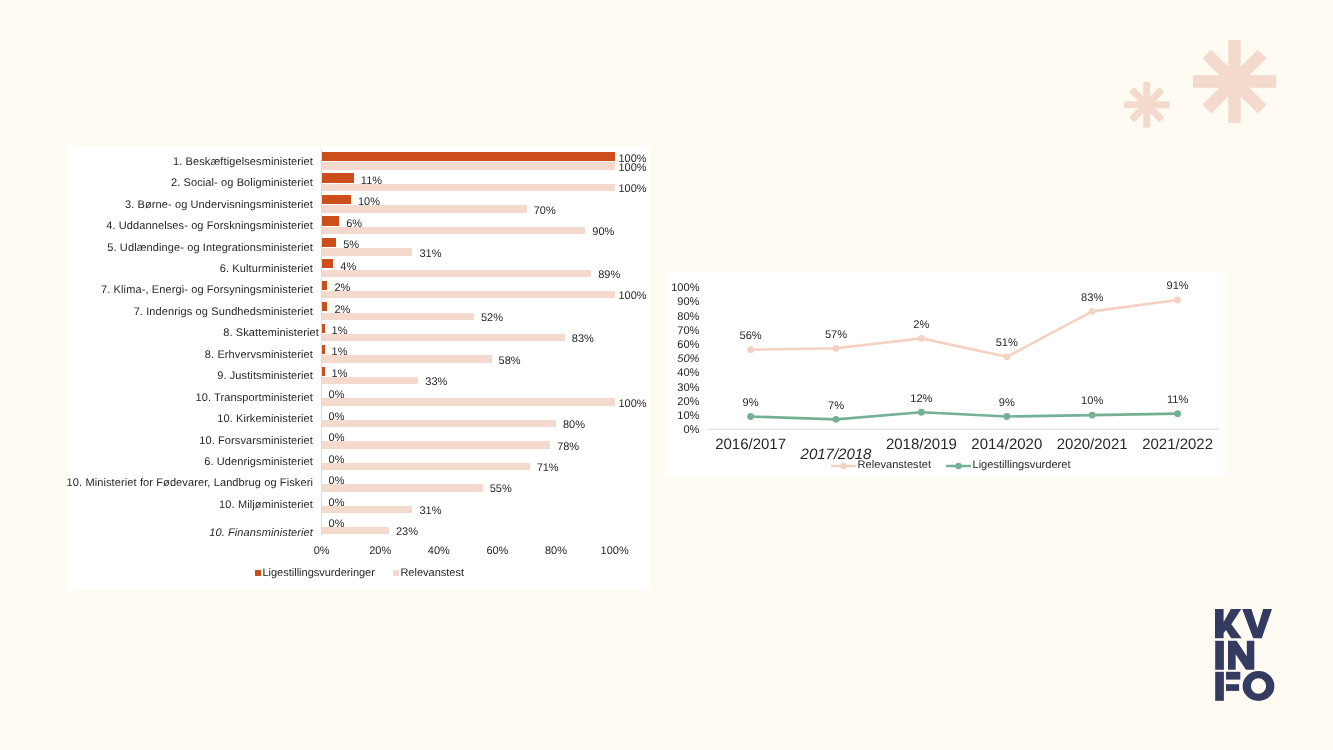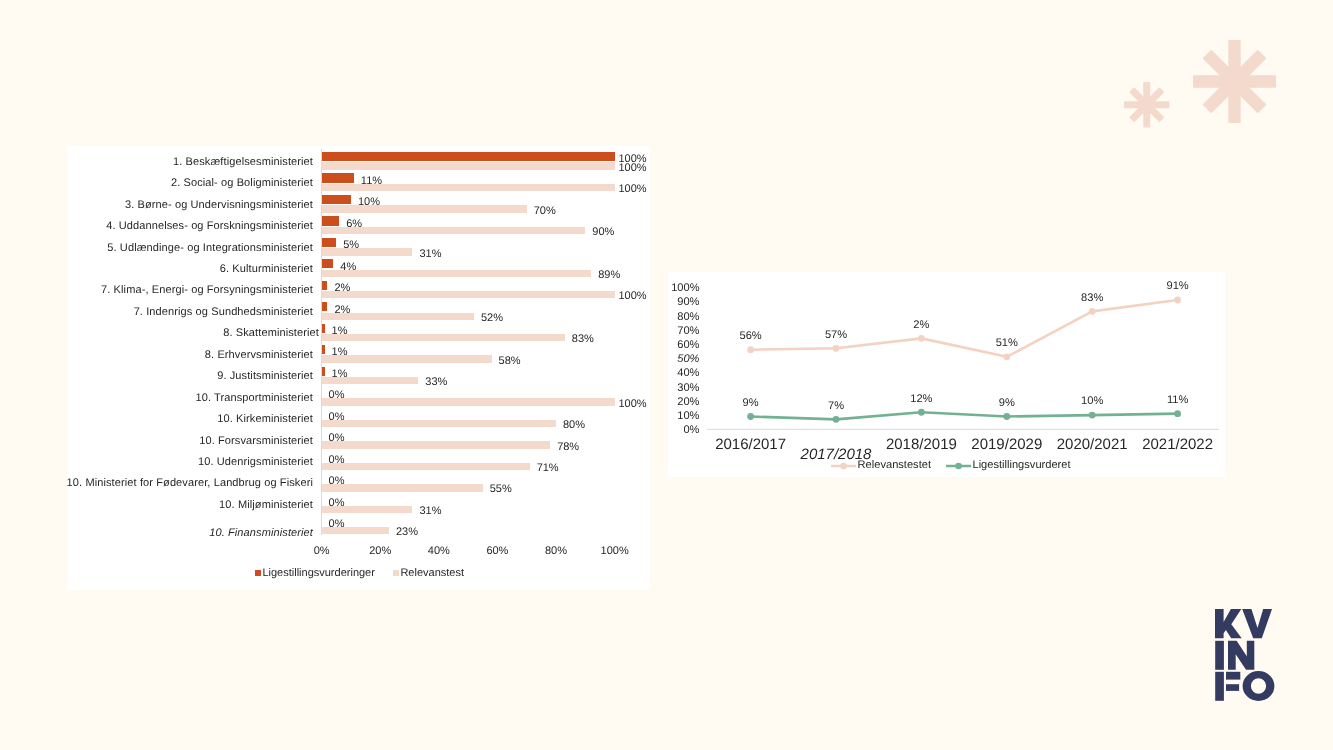--- a/index.html
+++ b/index.html
@@ -123,21 +123,21 @@
       <div class="bc-bar" style="left:254.60000000000002px;top:252.34999999999997px;width:293px;height:7.4px;background:#F4D9CD;"></div>
       <div class="bc-val" style="left:551.4px;top:252.64999999999995px;">100%</div>
       <div class="bc-cat" style="top:268.1px;right:337px;">10. Kirkeministeriet</div>
       <div class="bc-val" style="left:261.6px;top:265.8px;">0%</div>
       <div class="bc-bar" style="left:254.60000000000002px;top:273.79999999999995px;width:234.4px;height:7.4px;background:#F4D9CD;"></div>
       <div class="bc-val" style="left:496px;top:274.09999999999997px;">80%</div>
       <div class="bc-cat" style="top:289.55px;right:337px;">10. Forsvarsministeriet</div>
       <div class="bc-val" style="left:261.6px;top:287.25px;">0%</div>
       <div class="bc-bar" style="left:254.60000000000002px;top:295.24999999999994px;width:228.54000000000002px;height:7.4px;background:#F4D9CD;"></div>
       <div class="bc-val" style="left:490.14000000000004px;top:295.54999999999995px;">78%</div>
-      <div class="bc-cat" style="top:311.00000000000006px;right:337px;">10. Udenrigsministeriet</div>
+      <div class="bc-cat" style="top:311.00000000000006px;right:337px;">6. Udenrigsministeriet</div>
       <div class="bc-val" style="left:261.6px;top:308.70000000000005px;">0%</div>
       <div class="bc-bar" style="left:254.60000000000002px;top:316.7px;width:208.03px;height:7.4px;background:#F4D9CD;"></div>
       <div class="bc-val" style="left:469.63px;top:317px;">71%</div>
       <div class="bc-cat" style="top:332.45000000000005px;right:337px;">10. Ministeriet for Fødevarer, Landbrug og Fiskeri</div>
       <div class="bc-val" style="left:261.6px;top:330.15000000000003px;">0%</div>
       <div class="bc-bar" style="left:254.60000000000002px;top:338.15px;width:161.15px;height:7.4px;background:#F4D9CD;"></div>
       <div class="bc-val" style="left:422.75px;top:338.45px;">55%</div>
       <div class="bc-cat" style="top:353.90000000000003px;right:337px;">10. Miljøministeriet</div>
       <div class="bc-val" style="left:261.6px;top:351.6px;">0%</div>
       <div class="bc-bar" style="left:254.60000000000002px;top:359.59999999999997px;width:90.83px;height:7.4px;background:#F4D9CD;"></div>
@@ -188,21 +188,21 @@
       <div class="lc-ytick" style="right:525.5px;top:96.36000000000001px;">40%</div>
       <div class="lc-ytick" style="right:525.5px;top:82.15000000000002px;font-style:italic;">50%</div>
       <div class="lc-ytick" style="right:525.5px;top:67.94000000000003px;">60%</div>
       <div class="lc-ytick" style="right:525.5px;top:53.730000000000025px;">70%</div>
       <div class="lc-ytick" style="right:525.5px;top:39.52px;">80%</div>
       <div class="lc-ytick" style="right:525.5px;top:25.31000000000001px;">90%</div>
       <div class="lc-ytick" style="right:525.5px;top:11.100000000000017px;">100%</div>
       <div class="lc-xtick" style="left:82.60000000000002px;top:165.2px;">2016/2017</div>
       <div class="lc-xtick" style="left:168.00000000000003px;top:175px;font-style:italic;">2017/2018</div>
       <div class="lc-xtick" style="left:253.40000000000003px;top:165.2px;">2018/2019</div>
-      <div class="lc-xtick" style="left:338.80000000000007px;top:165.2px;">2019/2029</div>
+      <div class="lc-xtick" style="left:338.80000000000007px;top:165.2px;">2014/2020</div>
       <div class="lc-xtick" style="left:424.20000000000005px;top:165.2px;">2020/2021</div>
       <div class="lc-xtick" style="left:509.6px;top:165.2px;">2021/2022</div>
       <div class="lc-val" style="left:82.60000000000002px;top:59.124px;">56%</div>
       <div class="lc-val" style="left:168.00000000000003px;top:57.703000000000024px;">57%</div>
       <div class="lc-val" style="left:253.40000000000003px;top:47.75600000000001px;">2%</div>
       <div class="lc-val" style="left:338.80000000000007px;top:66.22900000000001px;">51%</div>
       <div class="lc-val" style="left:424.20000000000005px;top:20.757000000000026px;">83%</div>
       <div class="lc-val" style="left:509.6px;top:9.389000000000003px;">91%</div>
       <div class="lc-val" style="left:82.60000000000002px;top:125.91100000000003px;">9%</div>
       <div class="lc-val" style="left:168.00000000000003px;top:128.75300000000001px;">7%</div>

